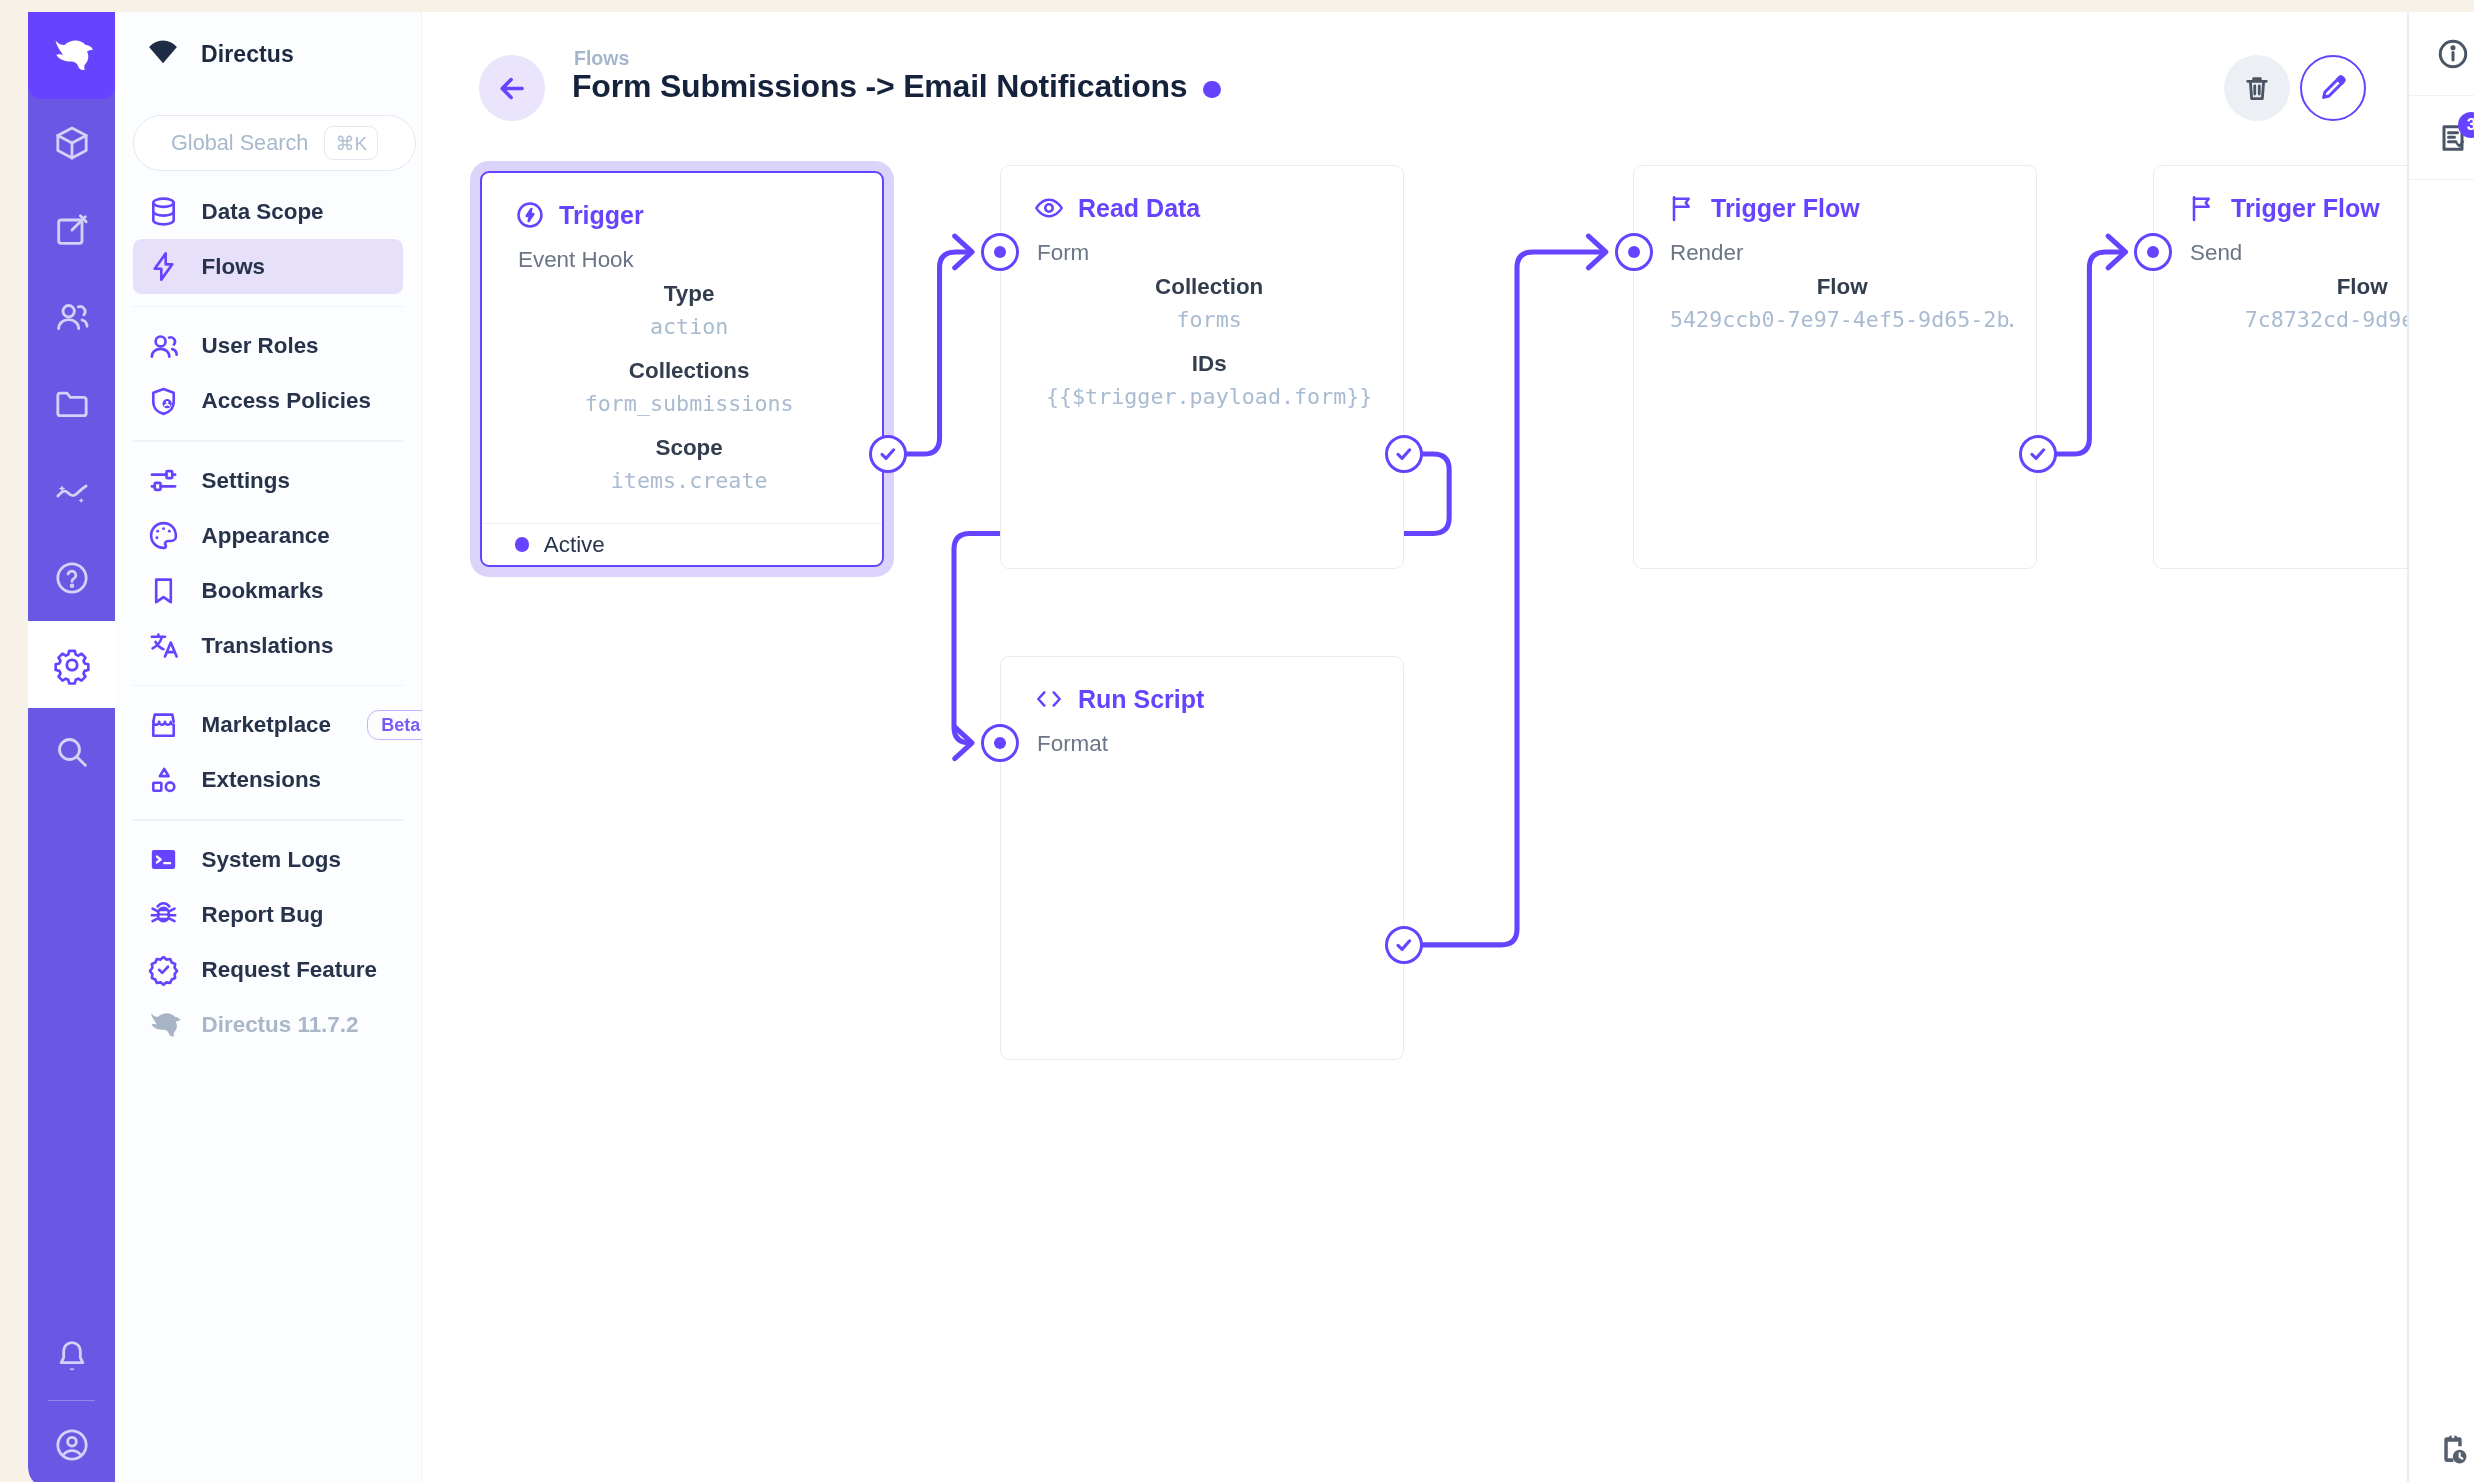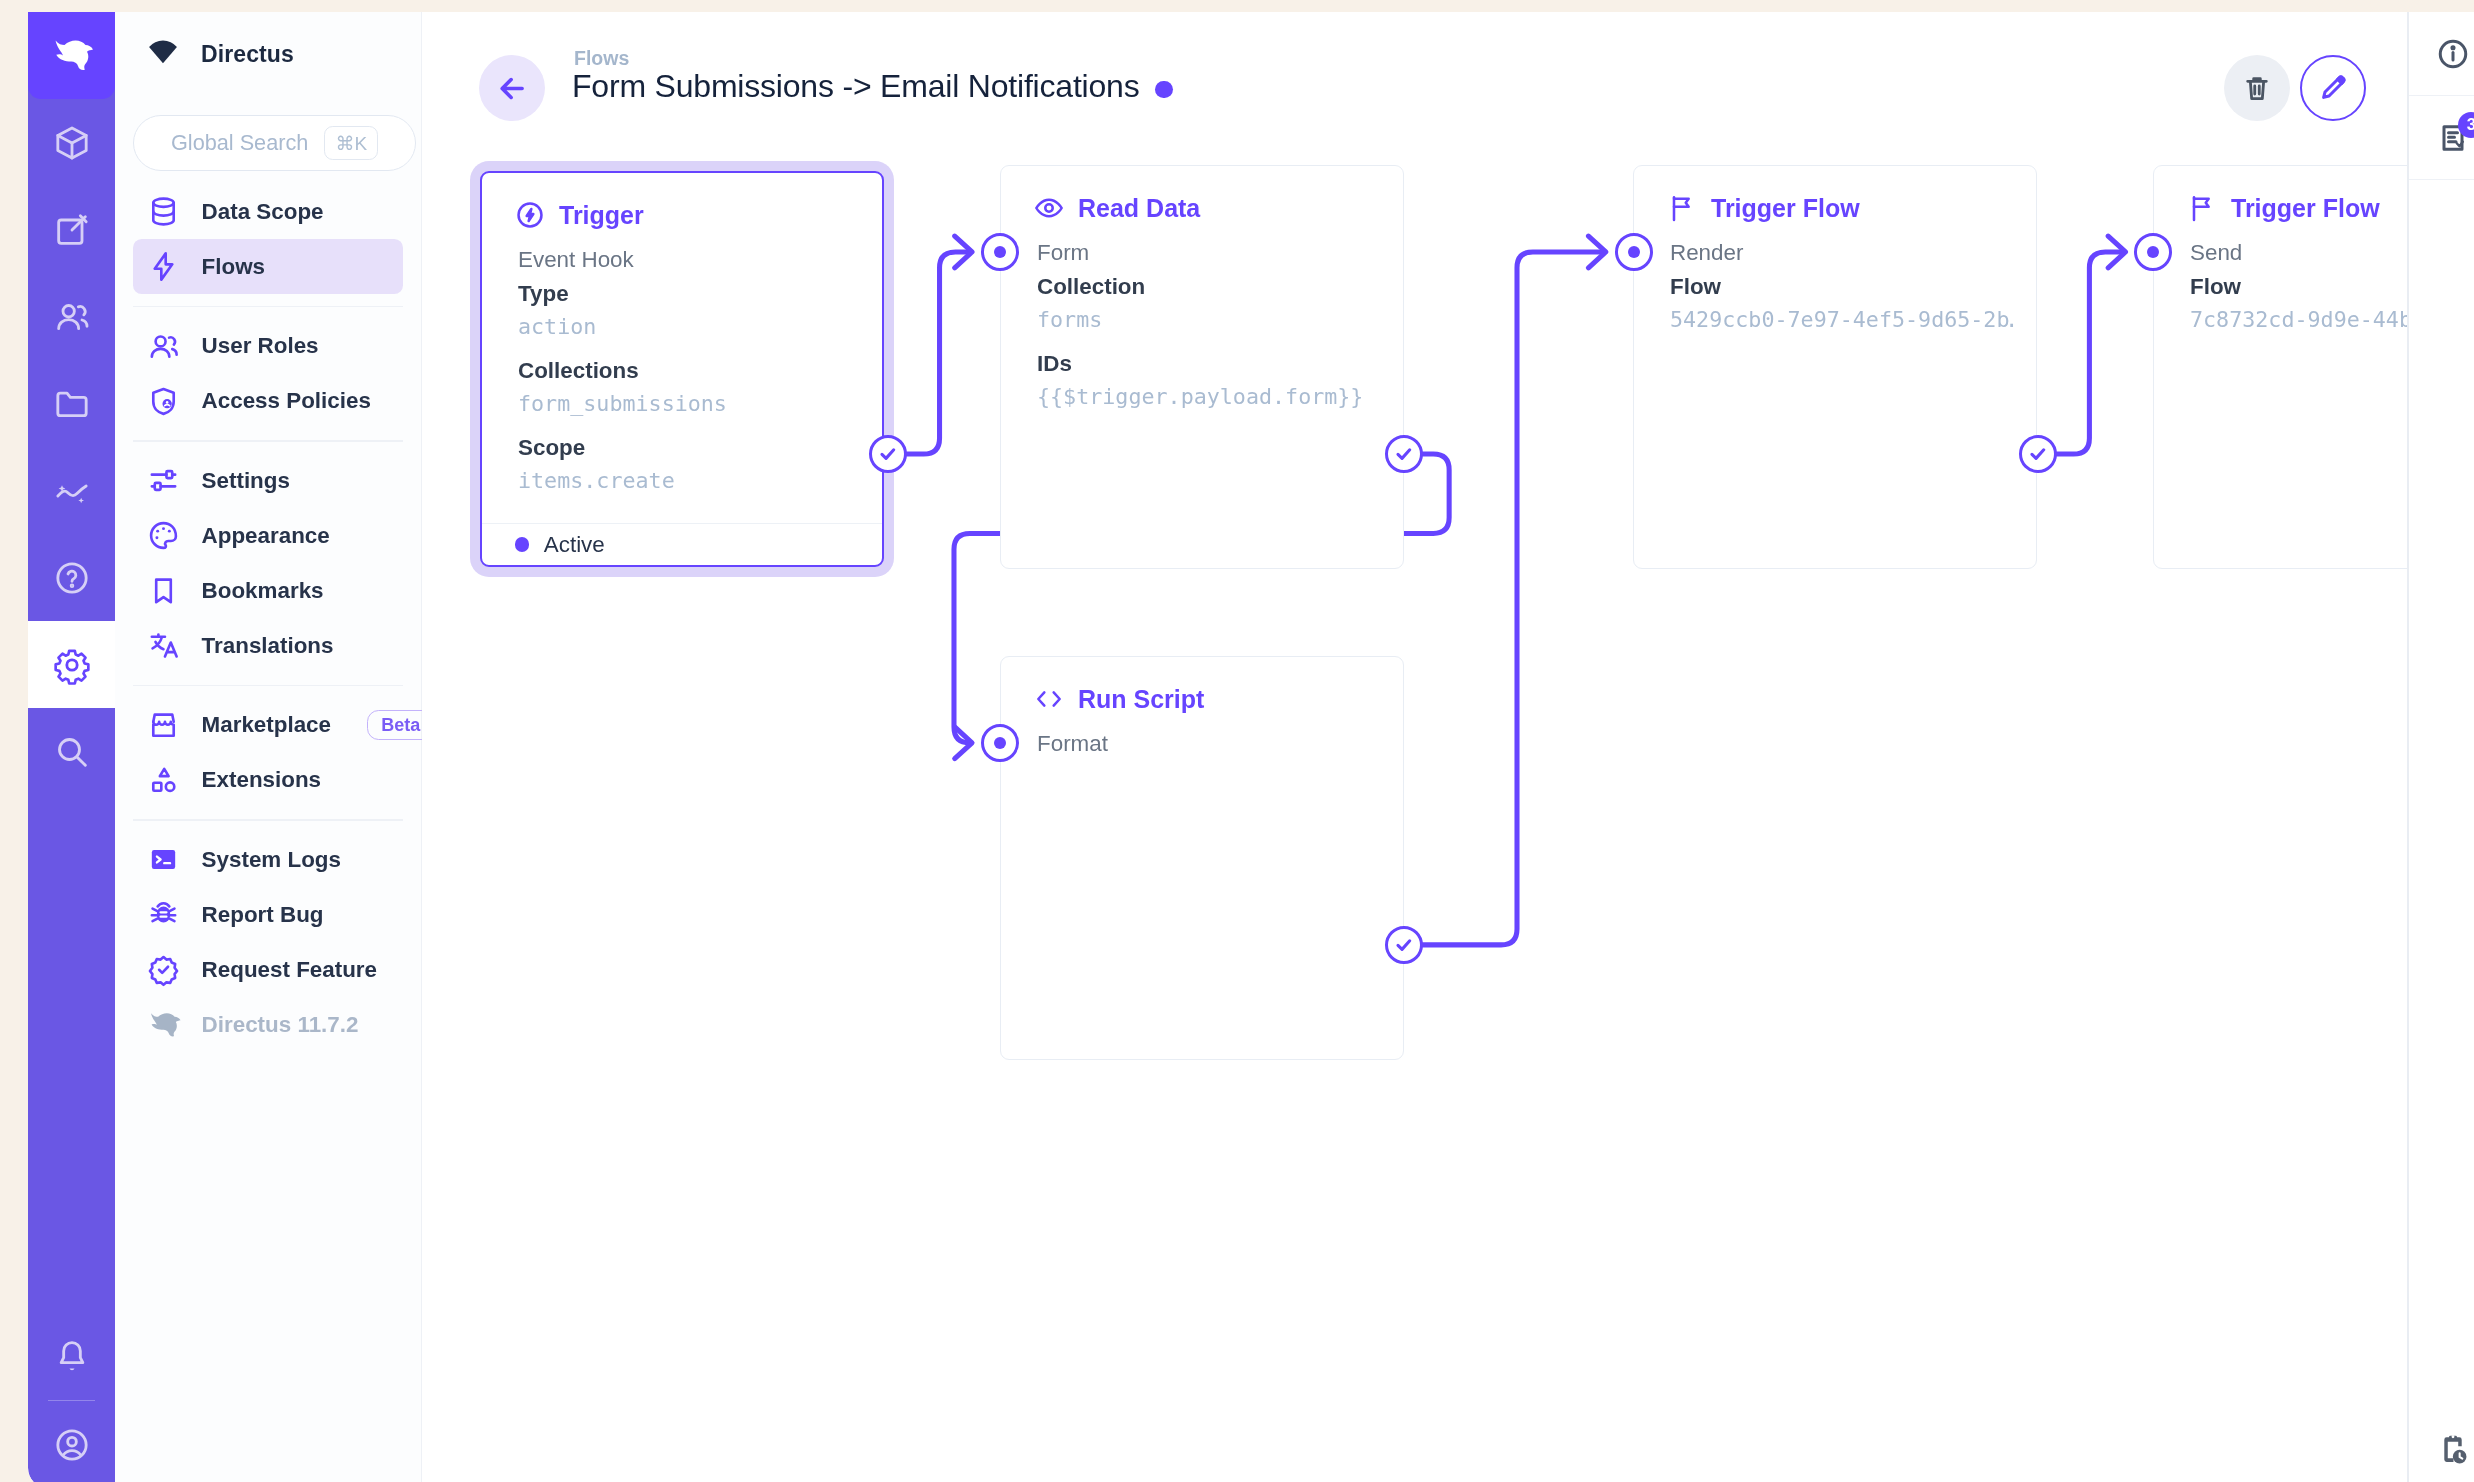--- a/index.html
+++ b/index.html
@@ -97,21 +97,21 @@
   .main { flex:1 1 auto; position:relative; background:#ffffff; overflow:hidden; }
 
   .back-btn {
     position:absolute; left:57px; top:43px; width:66px; height:66px;
     border-radius:50%; background:#eae5fc; border:none; cursor:pointer;
     display:flex; align-items:center; justify-content:center;
   }
   .back-btn svg { width:33px; height:33px; stroke:#6644ff; stroke-width:2.6; fill:none; stroke-linecap:round; stroke-linejoin:round; }
   .breadcrumb { position:absolute; left:152px; top:35px; font-size:19.5px; font-weight:600; color:#a4b6cc; }
   .page-title-row { position:absolute; left:150px; top:56px; display:flex; align-items:center; gap:16px; }
-  .page-title { font-size:32px; font-weight:400; color:#15223b; letter-spacing:-0.2px; }
+  .page-title { font-size:32px; font-weight:700; color:#15223b; letter-spacing:-0.2px; }
   .title-dot { width:17.3px; height:17.3px; border-radius:50%; background:#6644ff; margin-top:5.8px; }
 
   .hdr-btn {
     position:absolute; top:43px; width:66px; height:66px; border-radius:50%;
     display:flex; align-items:center; justify-content:center; cursor:pointer; border:none;
   }
   .btn-delete { left:1802px; background:#eceff4; }
   .btn-delete svg { width:32px; height:32px; stroke:#4b5563; stroke-width:2.1; fill:none; stroke-linecap:round; stroke-linejoin:round; }
   .btn-edit { left:1878px; background:#fff; border:2.9px solid #6644ff; }
   .btn-edit svg { width:32px; height:32px; stroke:#6644ff; stroke-width:2.3; fill:#6644ff; stroke-linecap:round; stroke-linejoin:round; }
@@ -129,21 +129,21 @@
     box-shadow:0 0 0 10px #dbd3f9;
   }
   .node-title {
     position:absolute; top:26px; left:32px;
     display:flex; align-items:center; gap:13px;
     color:#6644ff; font-size:25px; font-weight:700;
   }
   .node-title svg { width:32px; height:32px; stroke:#6644ff; stroke-width:1.9; fill:none; stroke-linecap:round; stroke-linejoin:round; }
   .node-name { position:absolute; top:69px; left:36px; height:35px; line-height:35px; font-size:22.4px; color:#6a7585; }
   .fields { position:absolute; top:103px; left:36px; right:21.7px; }
-  .field { margin-bottom:10px; }
+  .field { margin-bottom:10px;text-align:center; }
   .field .flabel { font-size:22.4px; font-weight:700; color:#323d4e; line-height:35px; }
   .field .fvalue {
     font-family:"DejaVu Sans Mono", monospace;
     font-size:21.7px; color:#a9bbd1; line-height:32px; white-space:nowrap; overflow:hidden;
   }
   .node-footer {
     position:absolute; left:0; right:0; bottom:0; height:42px;
     border-top:1.4px solid #edf1f6;
     display:flex; align-items:center; gap:14.4px; padding-left:33px;
   }

